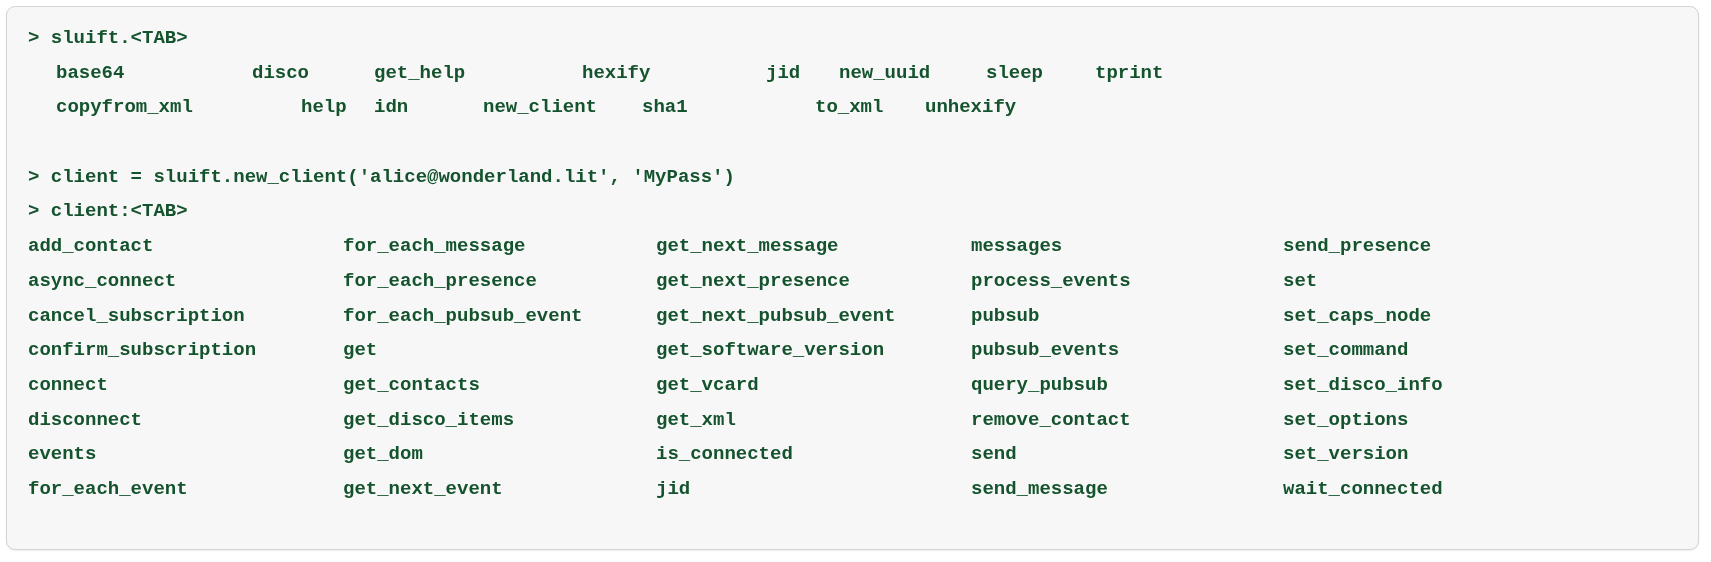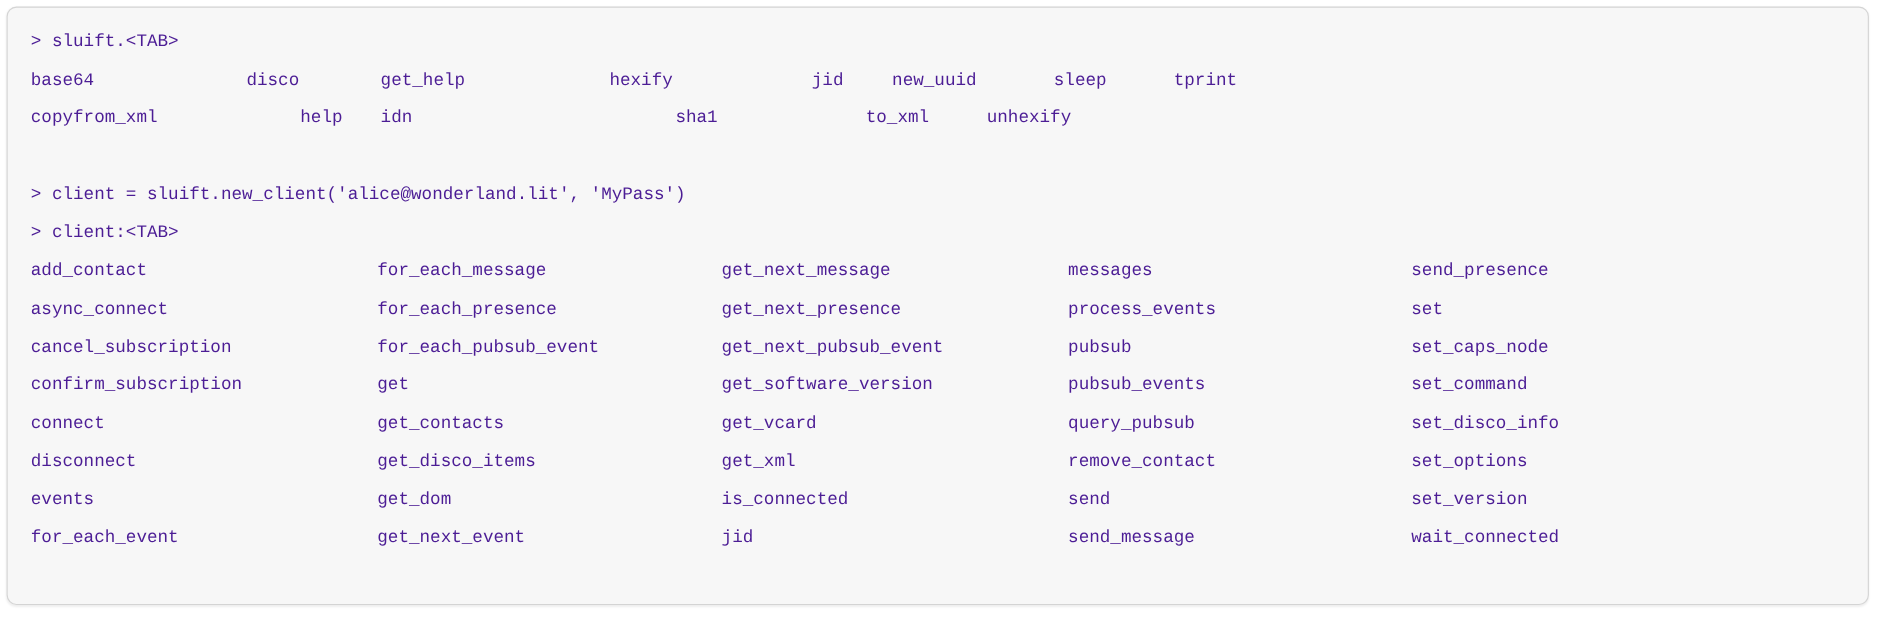--- a/index.html
+++ b/index.html
@@ -24,45 +24,46 @@
     box-sizing: border-box;
     background: #f7f7f7;
     border: 1px solid #d4d4d4;
     border-radius: 9px;
     box-shadow: 0 1px 2px rgba(0,0,0,0.07);
     overflow: hidden;
   }
 
   .terminal-body {
     padding: 14px 0 10px 21px;
-    color: #4c1d95;
-    font-size: 16px;
+    color: #14532d;
+    font-size: 19px;
     line-height: 34.7px;
     letter-spacing: 0px;
-    font-weight: 400;
+    font-weight: 700;
   }
 
   .line {
     white-space: pre;
     height: 34.7px;
   }
   .line.blank { color: transparent; }
 
   .prompt-line { white-space: pre; }
 
   
   .tabrow {
     position: relative;
     height: 34.7px;
     white-space: pre;
   }
   .tabrow > span {
     position: absolute;
     top: 0;
     white-space: pre;
+    margin-left: 28px;
   }
 
   
   .method-grid {
     display: grid;
     grid-template-columns: 315px 313px 315px 312px 400px;
     grid-auto-rows: 34.7px;
     white-space: pre;
   }
   .method-grid > span {
@@ -72,21 +73,21 @@
 </style>
 </head>
 <body>
 
 <div class="terminal-frame">
   <div class="terminal-body">
 
     <div class="line prompt-line">&gt; sluift.&lt;TAB&gt;</div>
 
     <div class="tabrow"><span style="left: 0px;">base64</span><span style="left: 196px;">disco</span><span style="left: 318px; text-align: center;">get_help</span><span style="left: 526px;">hexify</span><span style="left: 710px;">jid</span><span style="left: 783px;">new_uuid</span><span style="left: 930px;">sleep</span><span style="left: 1039px; text-align: right;">tprint</span></div>
-    <div class="tabrow"><span style="left: 0px;">copyfrom_xml</span><span style="left: 245px;">help</span><span style="left: 318px; text-align: center;">idn</span><span style="left: 586px;">sha1</span><span style="left: 759px;">to_xml</span><span style="left: 869px;">unhexify</span></div>
+    <div class="tabrow"><span style="left: 0px;">copyfrom_xml</span><span style="left: 245px;">help</span><span style="left: 318px; text-align: center;">idn</span><span style="left: 427px;">new_client</span><span style="left: 586px;">sha1</span><span style="left: 759px;">to_xml</span><span style="left: 869px;">unhexify</span></div>
 
     <div class="line blank"> </div>
 
     <div class="line prompt-line">&gt; client = sluift.new_client('alice@wonderland.lit', 'MyPass')</div>
 
     <div class="line prompt-line">&gt; client:&lt;TAB&gt;</div>
 
     <div class="method-grid"><span>add_contact</span><span>for_each_message</span><span>get_next_message</span><span>messages</span><span>send_presence</span><span>async_connect</span><span>for_each_presence</span><span>get_next_presence</span><span>process_events</span><span>set</span><span>cancel_subscription</span><span>for_each_pubsub_event</span><span>get_next_pubsub_event</span><span>pubsub</span><span>set_caps_node</span><span>confirm_subscription</span><span>get</span><span>get_software_version</span><span>pubsub_events</span><span>set_command</span><span>connect</span><span>get_contacts</span><span>get_vcard</span><span>query_pubsub</span><span>set_disco_info</span><span>disconnect</span><span>get_disco_items</span><span>get_xml</span><span>remove_contact</span><span>set_options</span><span>events</span><span>get_dom</span><span>is_connected</span><span>send</span><span>set_version</span><span>for_each_event</span><span>get_next_event</span><span>jid</span><span>send_message</span><span>wait_connected</span></div>
 
   </div>

